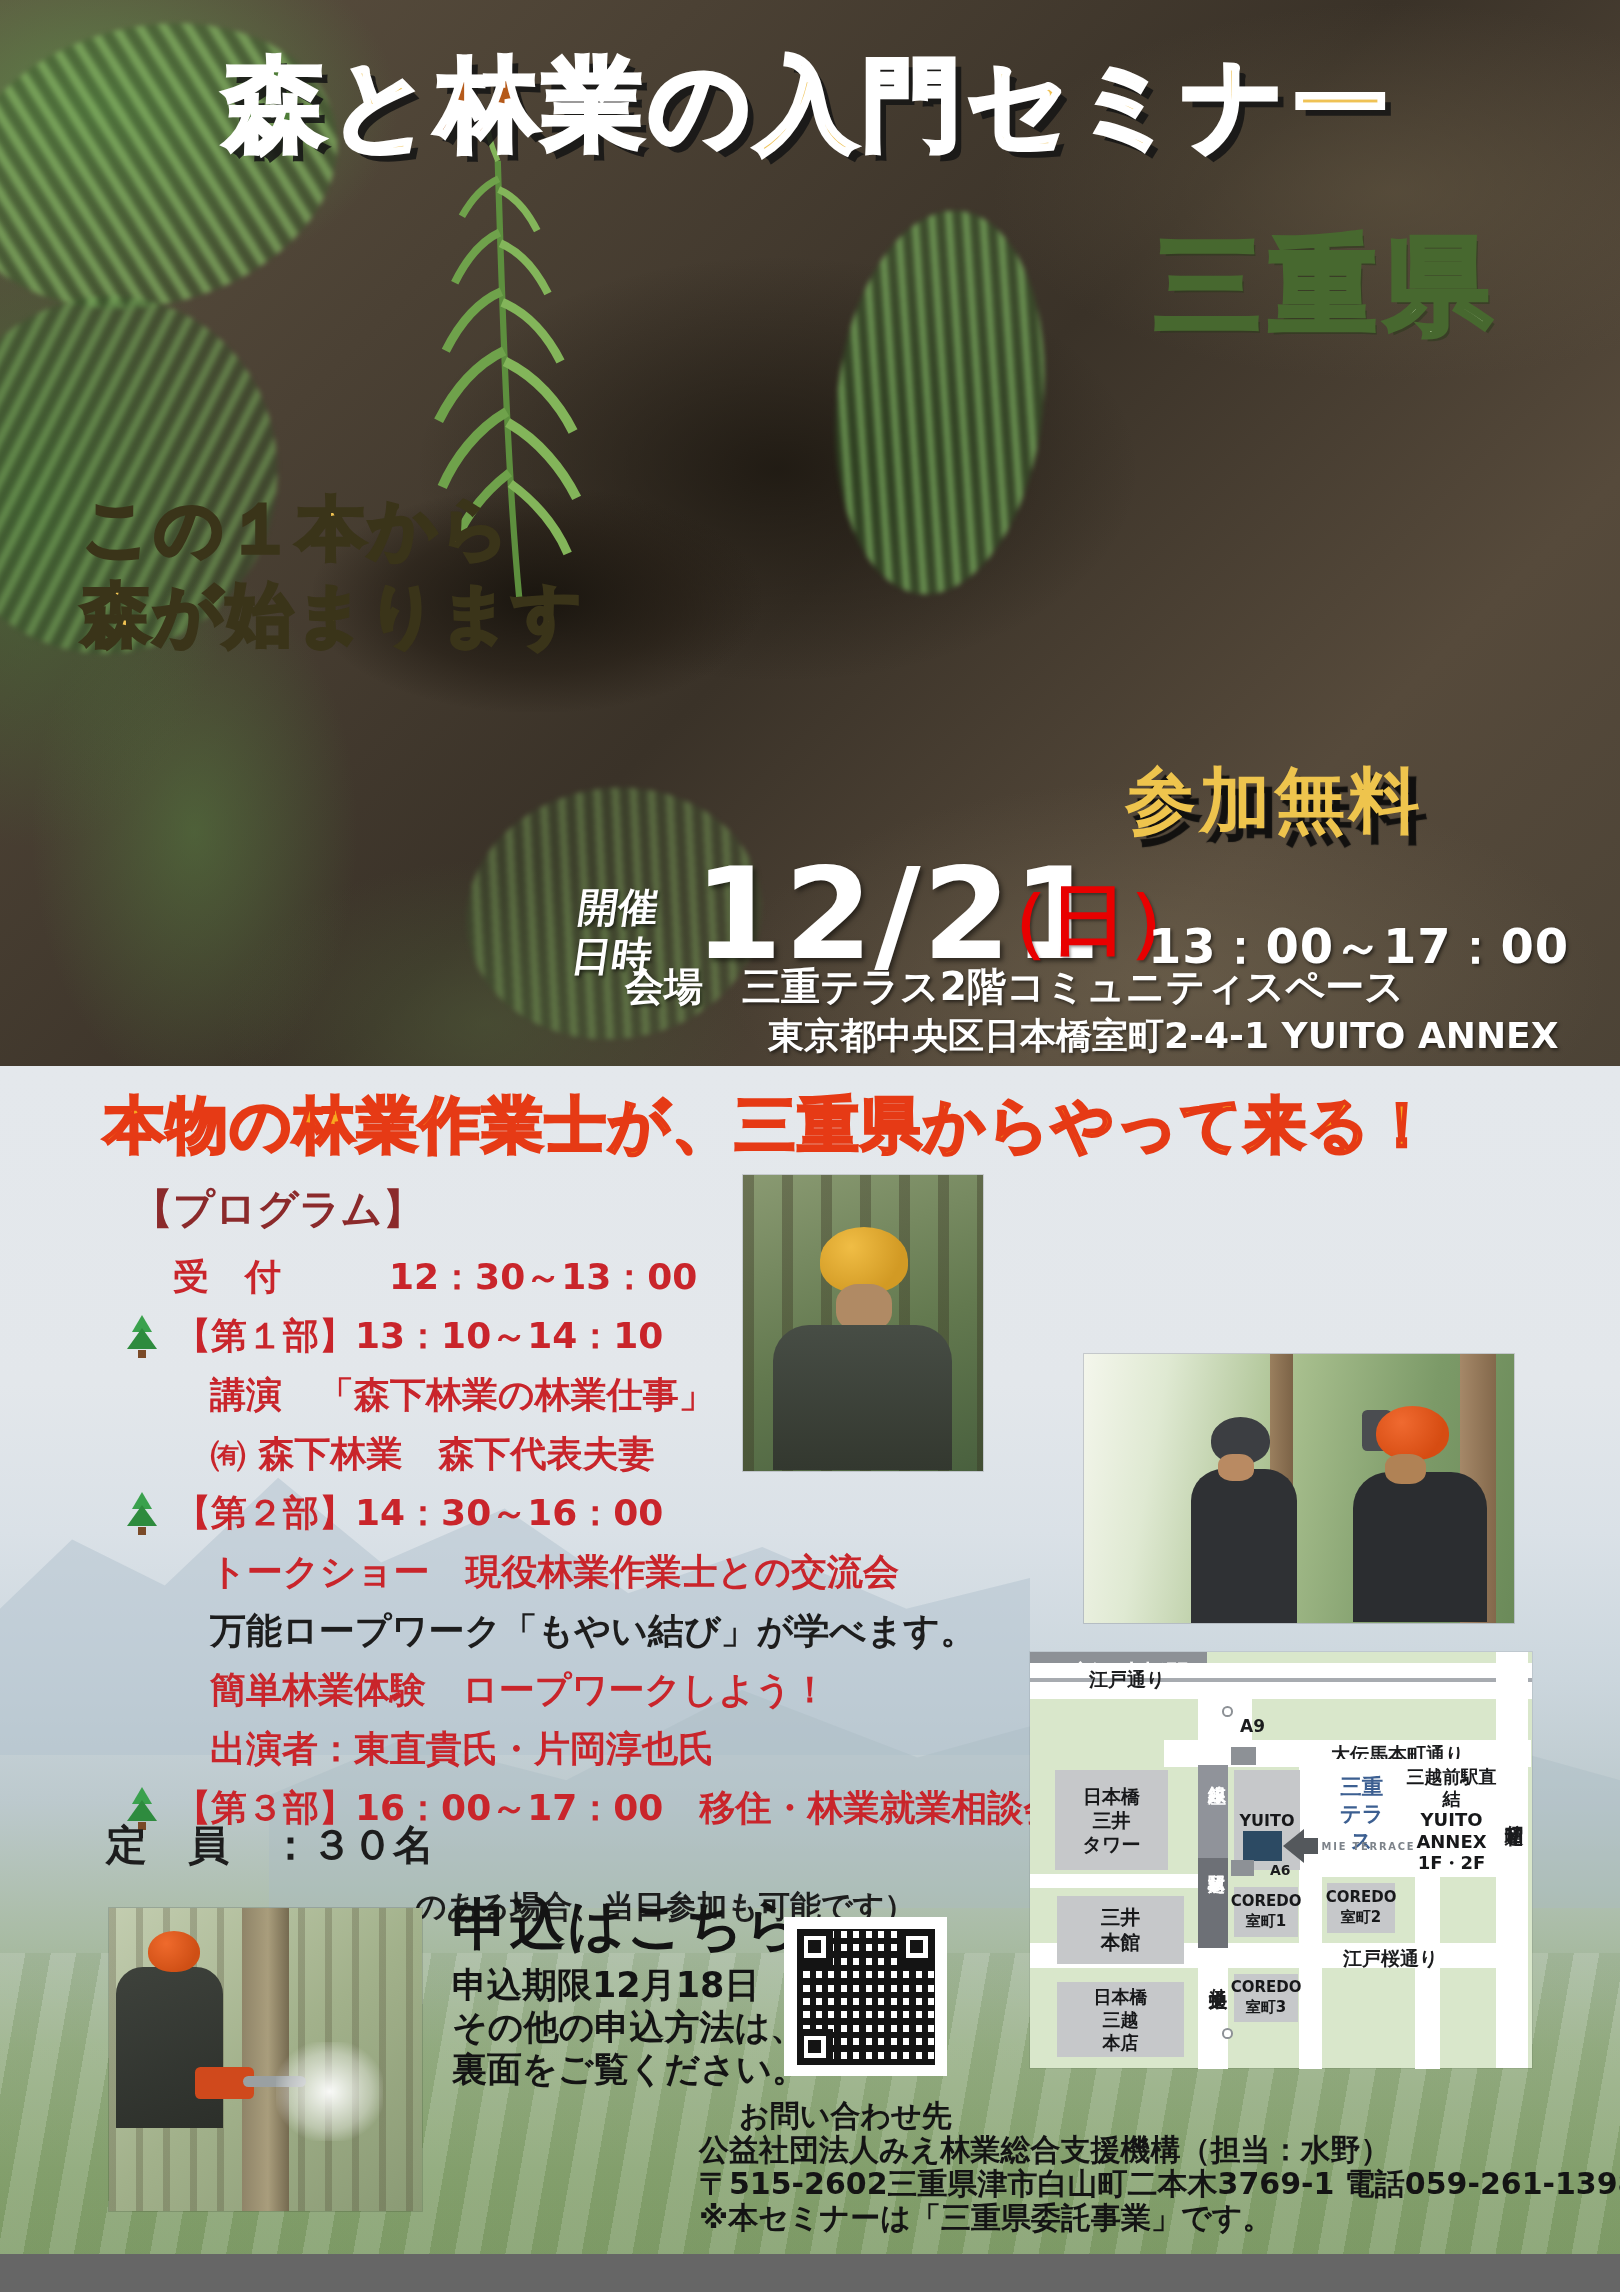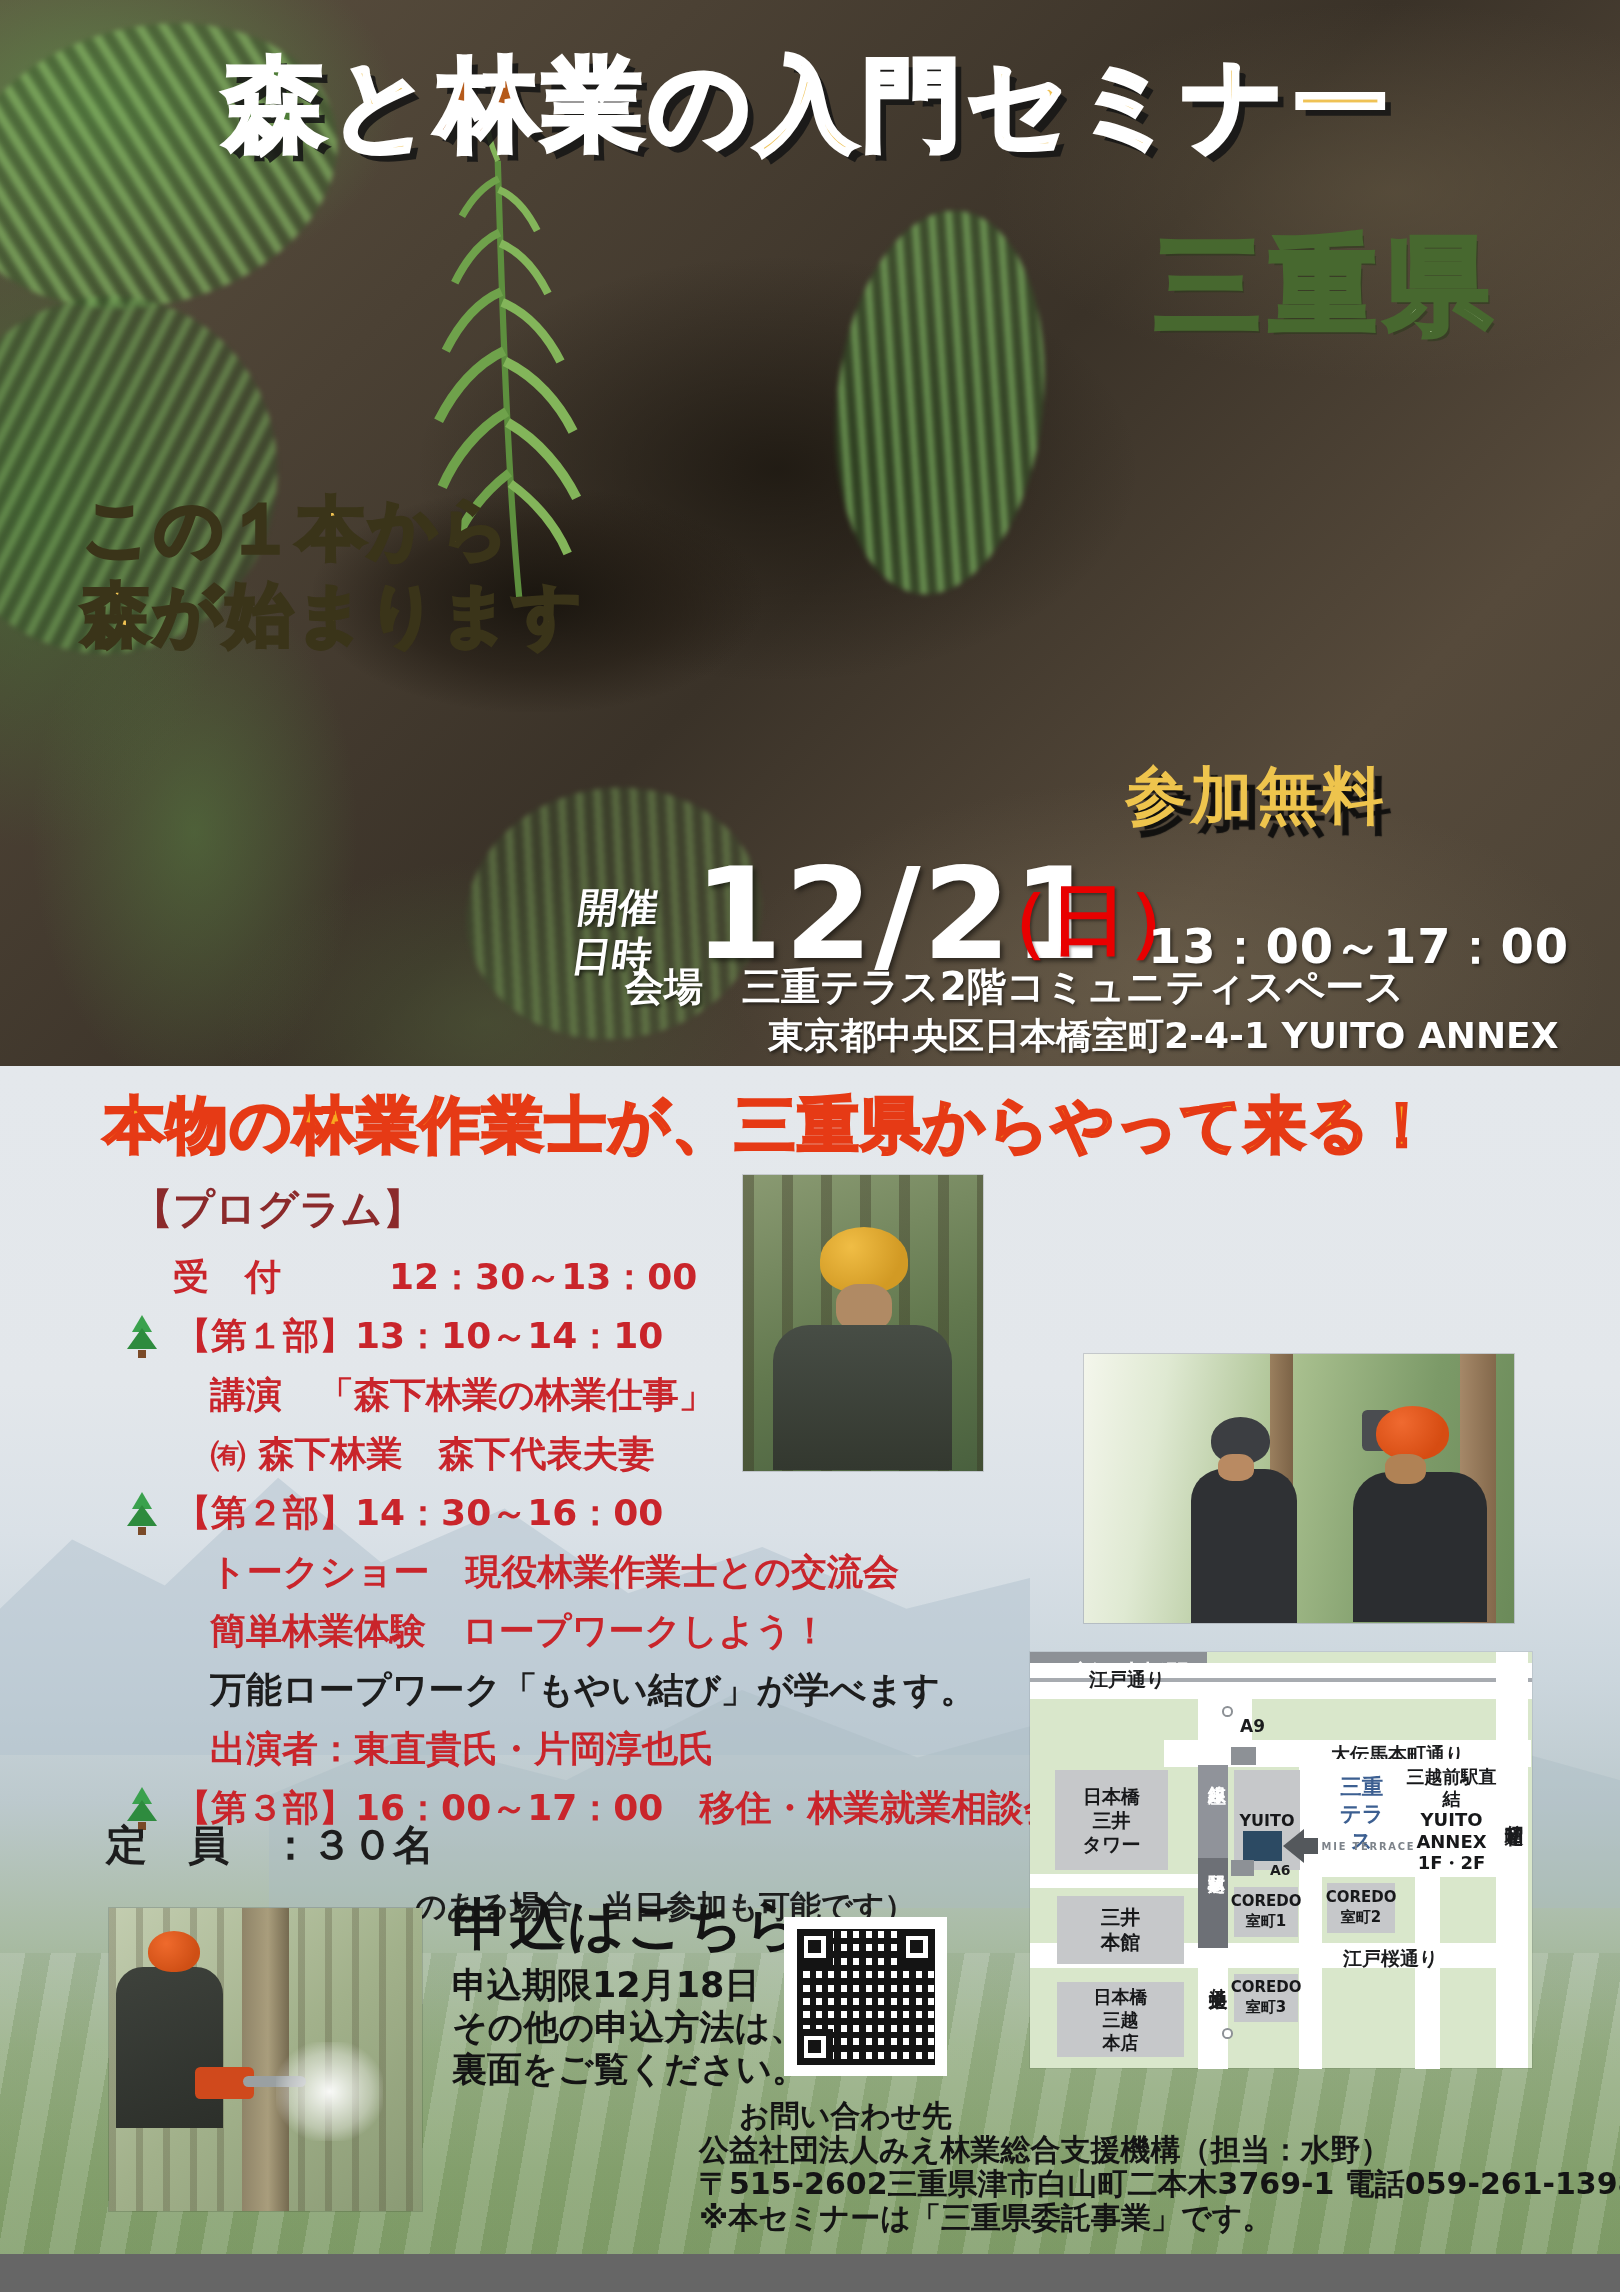--- a/index.html
+++ b/index.html
@@ -33,21 +33,21 @@
 
   
   #title{left:0;top:39px;width:1620px;text-align:center;font-size:100px;font-weight:900;
     letter-spacing:5.4px;-webkit-text-stroke:4.5px #ffffff;text-shadow:8px 8px 0 rgba(22,22,22,.88);white-space:nowrap;}
   .t-green{color:#4f7d38;} .t-yellow{color:#efc255;} .t-orange{color:#b55a1a;}
   #pref{left:1155px;top:215px;font-size:106px;font-weight:900;color:#d7ecc2;letter-spacing:9px;
     -webkit-text-stroke:4.5px #47682f;text-shadow:3.6px 3.6px 0 rgba(35,55,22,.45);white-space:nowrap;}
   .catch{left:82px;font-size:68px;font-weight:900;color:#f2c453;letter-spacing:2.7px;
     -webkit-text-stroke:3.6px #3a3419;white-space:nowrap;}
   #catch1{top:484px;} #catch2{top:570px;}
-  #free{left:1125px;top:754px;font-size:62px;font-weight:900;color:#eec44d;letter-spacing:3.6px;
+  #free{left:1125px;top:754px;font-size:71px;font-weight:900;color:#eec44d;letter-spacing:3.6px;
     text-shadow:8px 9.9px 0.9px rgba(12,12,12,.92);white-space:nowrap;}
   #sched-label{left:575px;top:883px;transform:skewX(-8deg);color:#fff;font-size:40px;font-weight:800;
     line-height:49px;text-shadow:1.8px 1.8px 3.6px rgba(0,0,0,.6);}
   #date-big{left:694px;top:840px;font-size:127px;font-weight:800;color:#fff;letter-spacing:1.8px;
     text-shadow:2.7px 2.7px 5.4px rgba(0,0,0,.5);white-space:nowrap;}
   #day-sun{left:973px;top:869px;font-size:77px;font-weight:800;color:#e80000;white-space:nowrap;
     text-shadow:1.8px 1.8px 2.7px rgba(0,0,0,.35);}
   #time-range{left:1148px;top:915px;font-size:48px;font-weight:800;color:#fff;letter-spacing:0.9px;
     text-shadow:1.8px 1.8px 3.6px rgba(0,0,0,.55);white-space:nowrap;}
   #venue-line{left:625px;top:960px;font-size:39px;font-weight:700;color:#fff;
@@ -240,25 +240,25 @@
     <div class="p-line red ind2">
         <span class="txt">㈲ 森下林業　森下代表夫妻</span>
       </div>
     <div class="p-line red has-tree">
         <span class="tree"></span>
         <span class="txt">【第２部】14：30～16：00</span>
       </div>
     <div class="p-line red ind2">
         <span class="txt">トークショー　現役林業作業士との交流会</span>
       </div>
-    <div class="p-line red ind2">
-        <span class="txt">簡単林業体験　ロープワークしよう！</span>
-      </div>
     <div class="p-line blk ind2">
         <span class="txt">万能ロープワーク「もやい結び」が学べます。</span>
+      </div>
+    <div class="p-line red ind2">
+        <span class="txt">簡単林業体験　ロープワークしよう！</span>
       </div>
     <div class="p-line red ind2">
         <span class="txt">出演者：東直貴氏・片岡淳也氏</span>
       </div>
     <div class="p-line red has-tree">
         <span class="tree"></span>
         <span class="txt">【第３部】16：00～17：00　移住・林業就業相談会</span>
       </div>
   </div>
 

